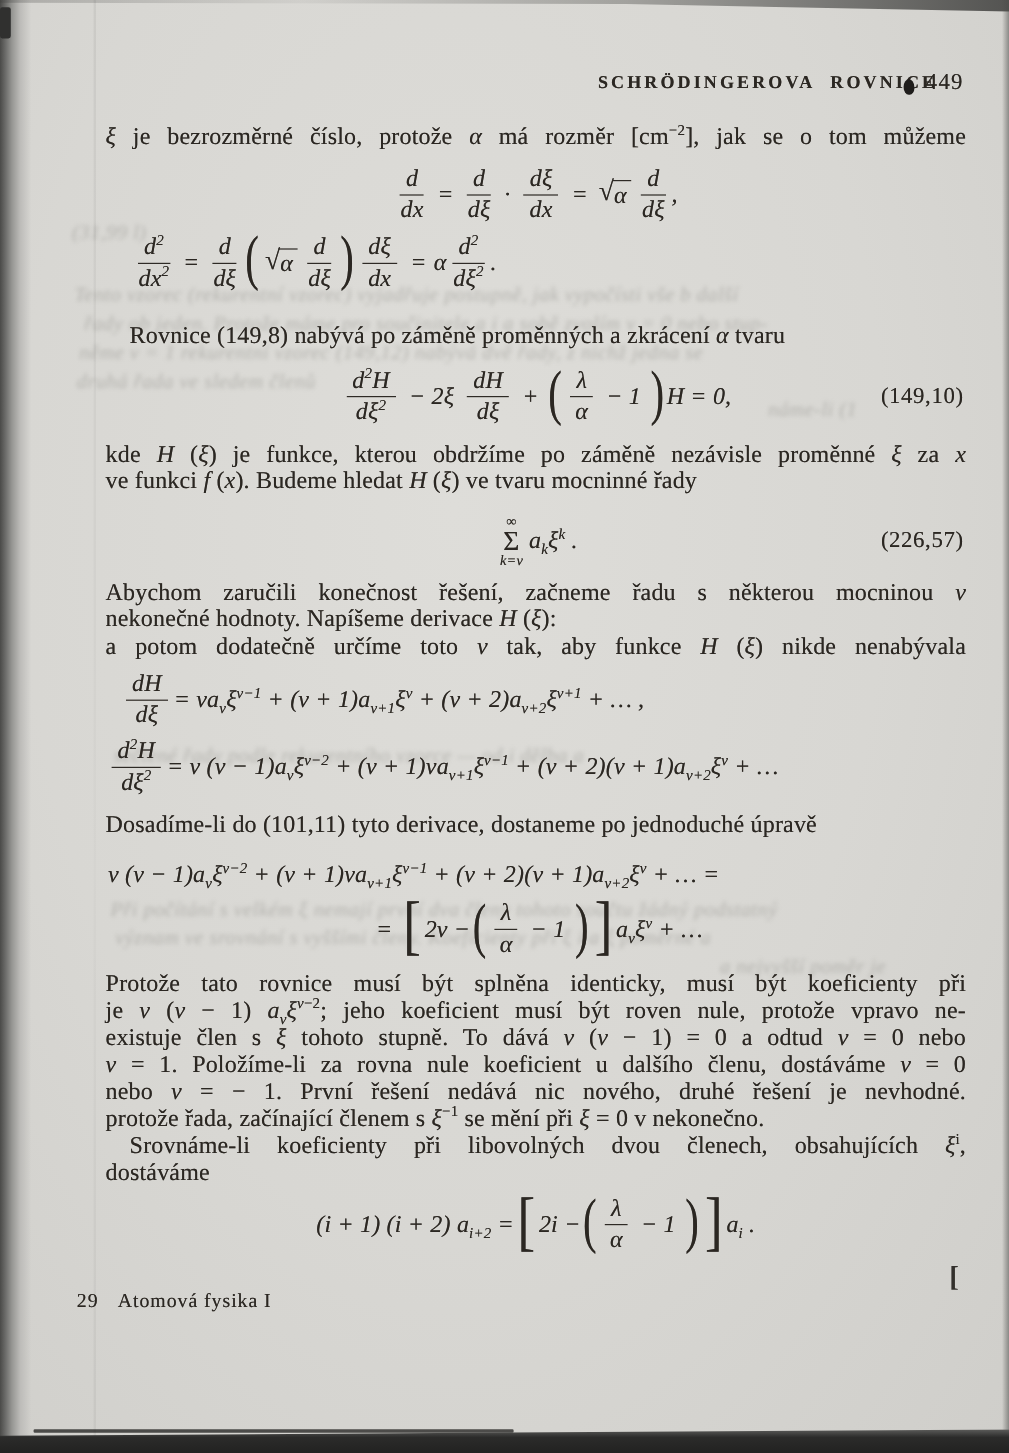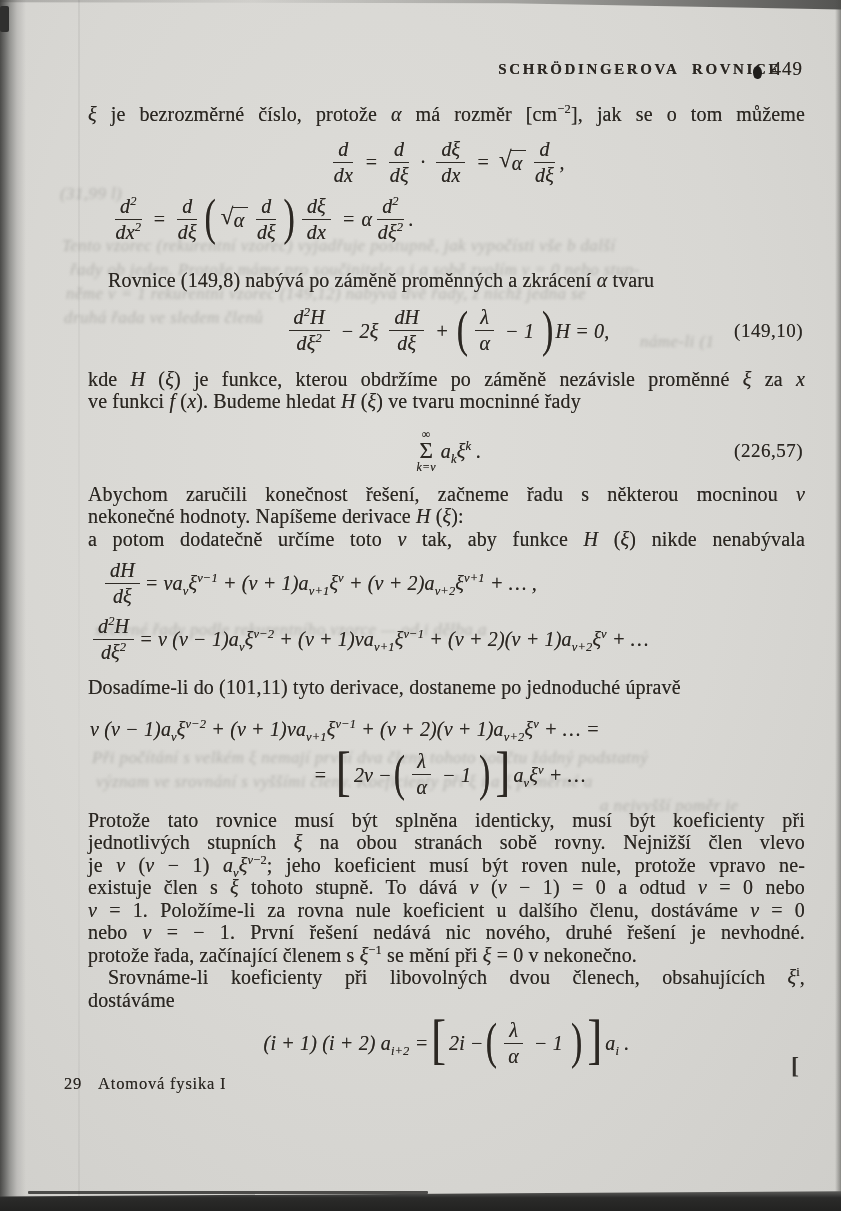--- a/index.html
+++ b/index.html
@@ -255,21 +255,20 @@
           <span class="fd">α</span>
         </span>
       <span class="op">− 1</span>
       <span class="bp">)</span>
       <span class="bb">]</span>
       <span class="mtx">a<sub>ν</sub>ξ<sup>ν</sup> + …</span>
     </div>
 
     <div class="para p6">
         <div class="pline">Protože tato rovnice musí být splněna identicky, musí být koeficienty při</div>
-        <div class="pline">jednotlivých stupních <i>ξ</i> na obou stranách sobě rovny. Nejnižší člen vlevo</div>
         <div class="pline">je <i>ν</i> (<i>ν</i> − 1) <i>a</i><sub><i>ν</i></sub><i>ξ</i><sup><i>ν</i>−2</sup>; jeho koeficient musí být roven nule, protože vpravo ne-</div>
         <div class="pline">existuje člen s <i>ξ</i> tohoto stupně. To dává <i>ν</i> (<i>ν</i> − 1) = 0 a odtud <i>ν</i> = 0 nebo</div>
         <div class="pline"><i>ν</i> = 1. Položíme-li za rovna nule koeficient u dalšího členu, dostáváme <i>ν</i> = 0</div>
         <div class="pline">nebo <i>ν</i> = − 1. První řešení nedává nic nového, druhé řešení je nevhodné.</div>
         <div class="pline pend">protože řada, začínající členem s <i>ξ</i><sup>−1</sup> se mění při <i>ξ</i> = 0 v nekonečno.</div>
         <div class="pline indent">Srovnáme-li koeficienty při libovolných dvou členech, obsahujících <i>ξ</i><sup>i</sup>,</div>
         <div class="pline pend">dostáváme</div>
       </div>
 
     <div class="eq e9 center">

